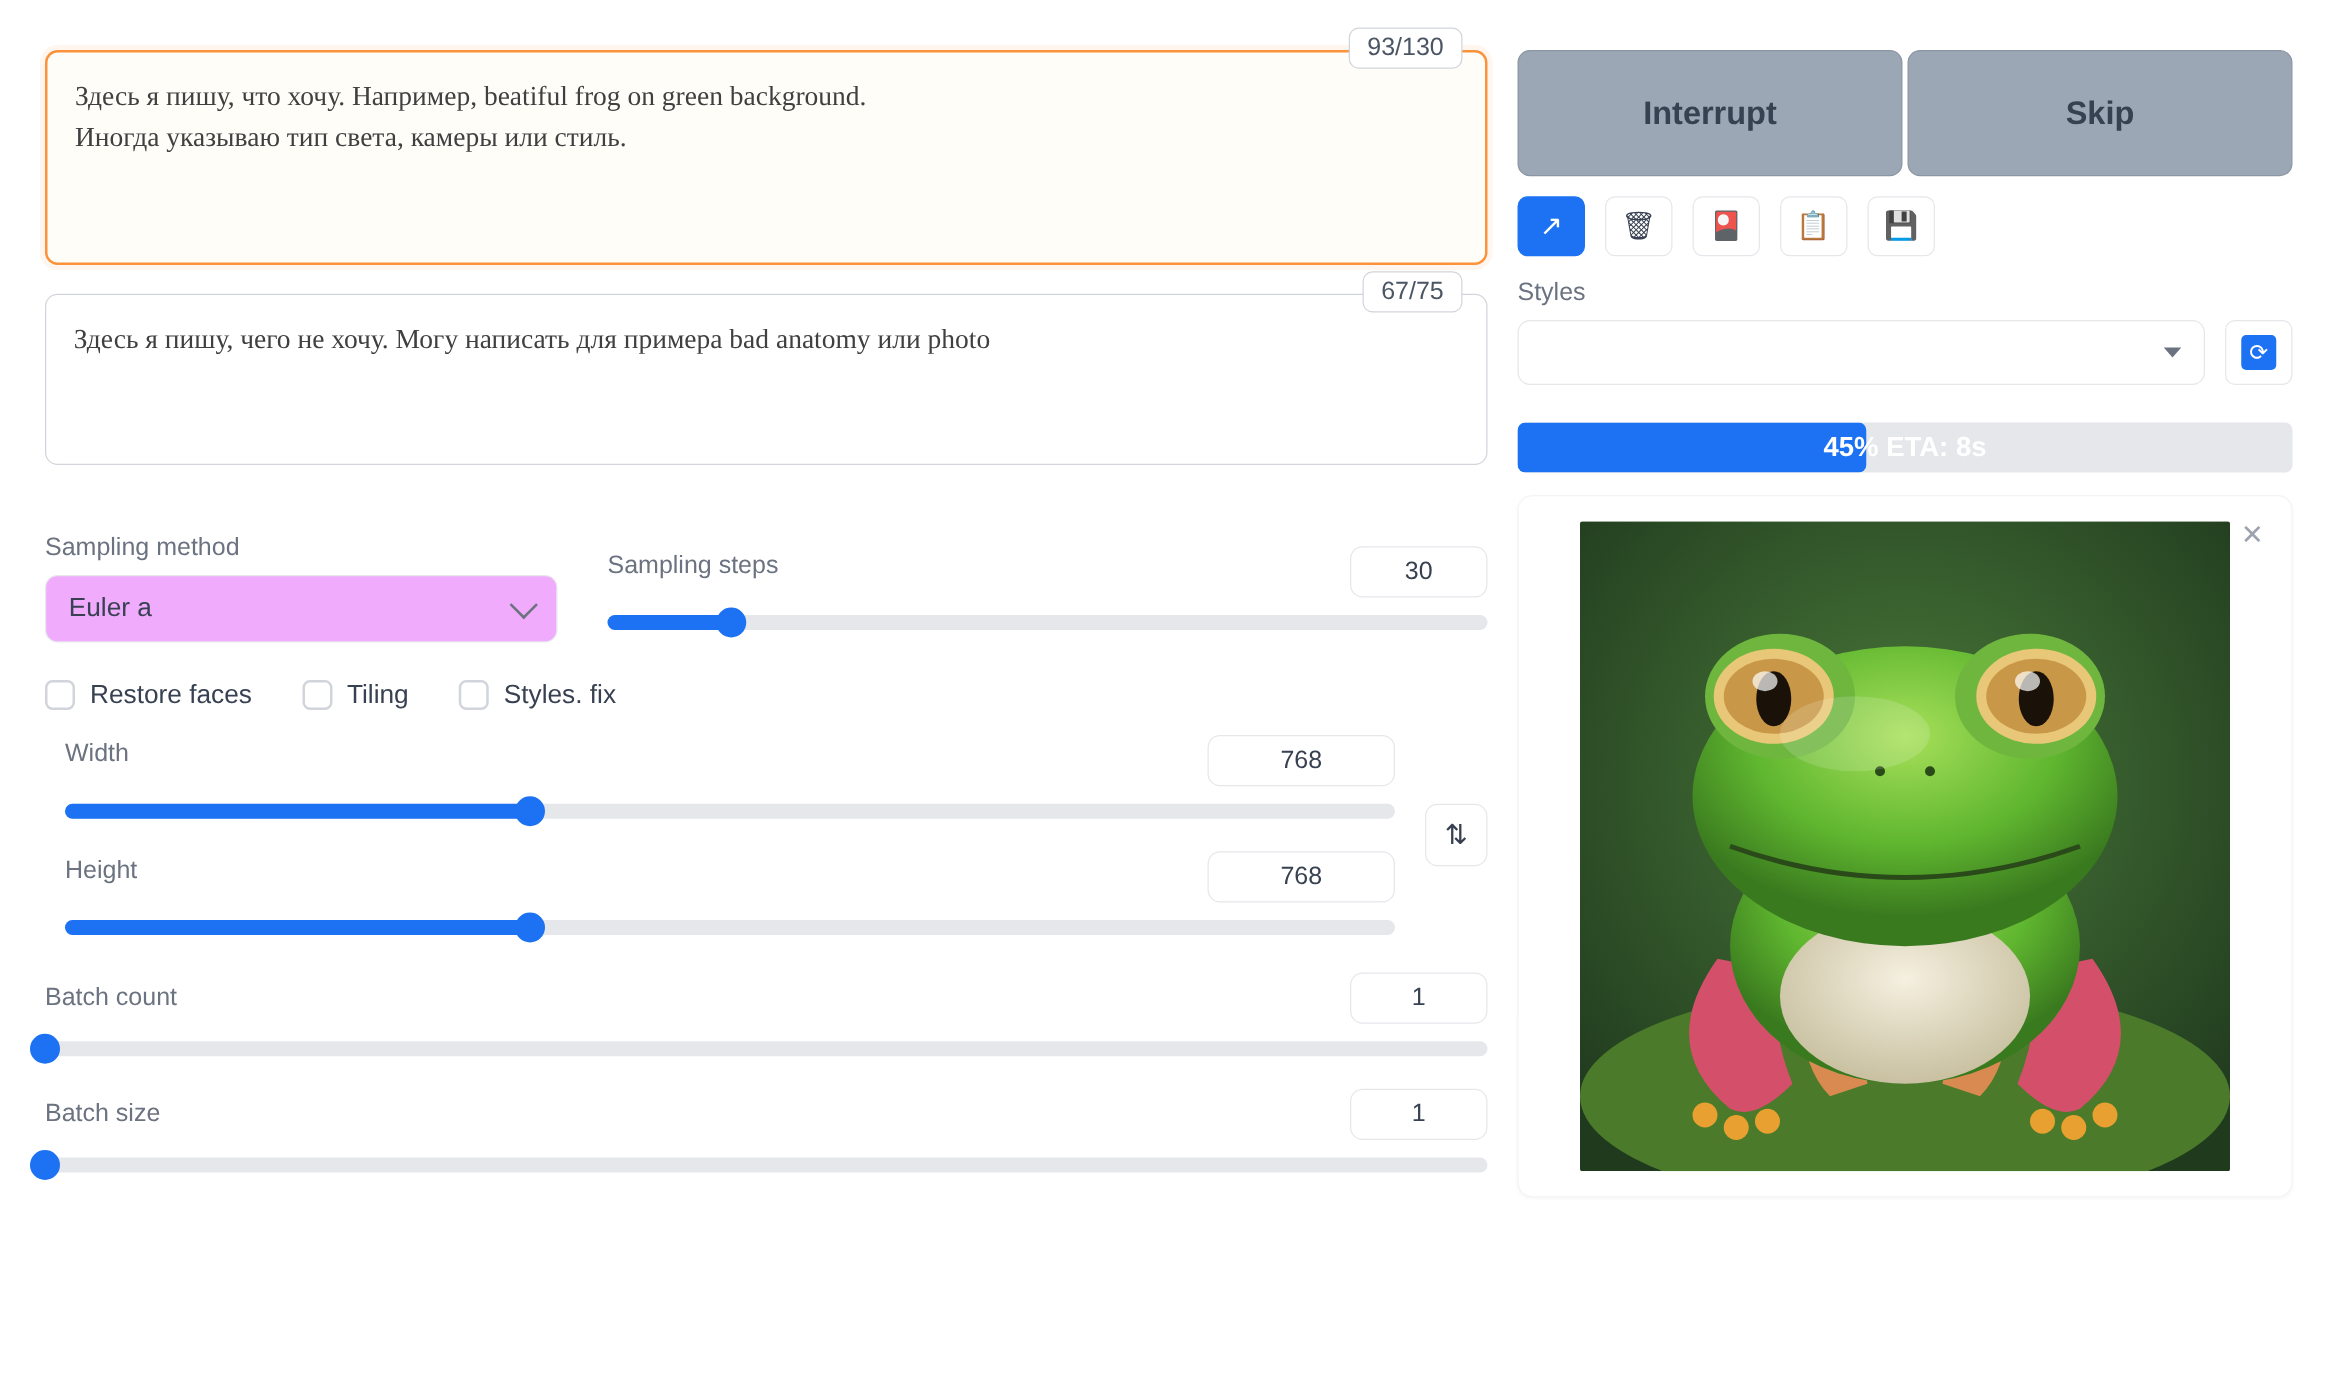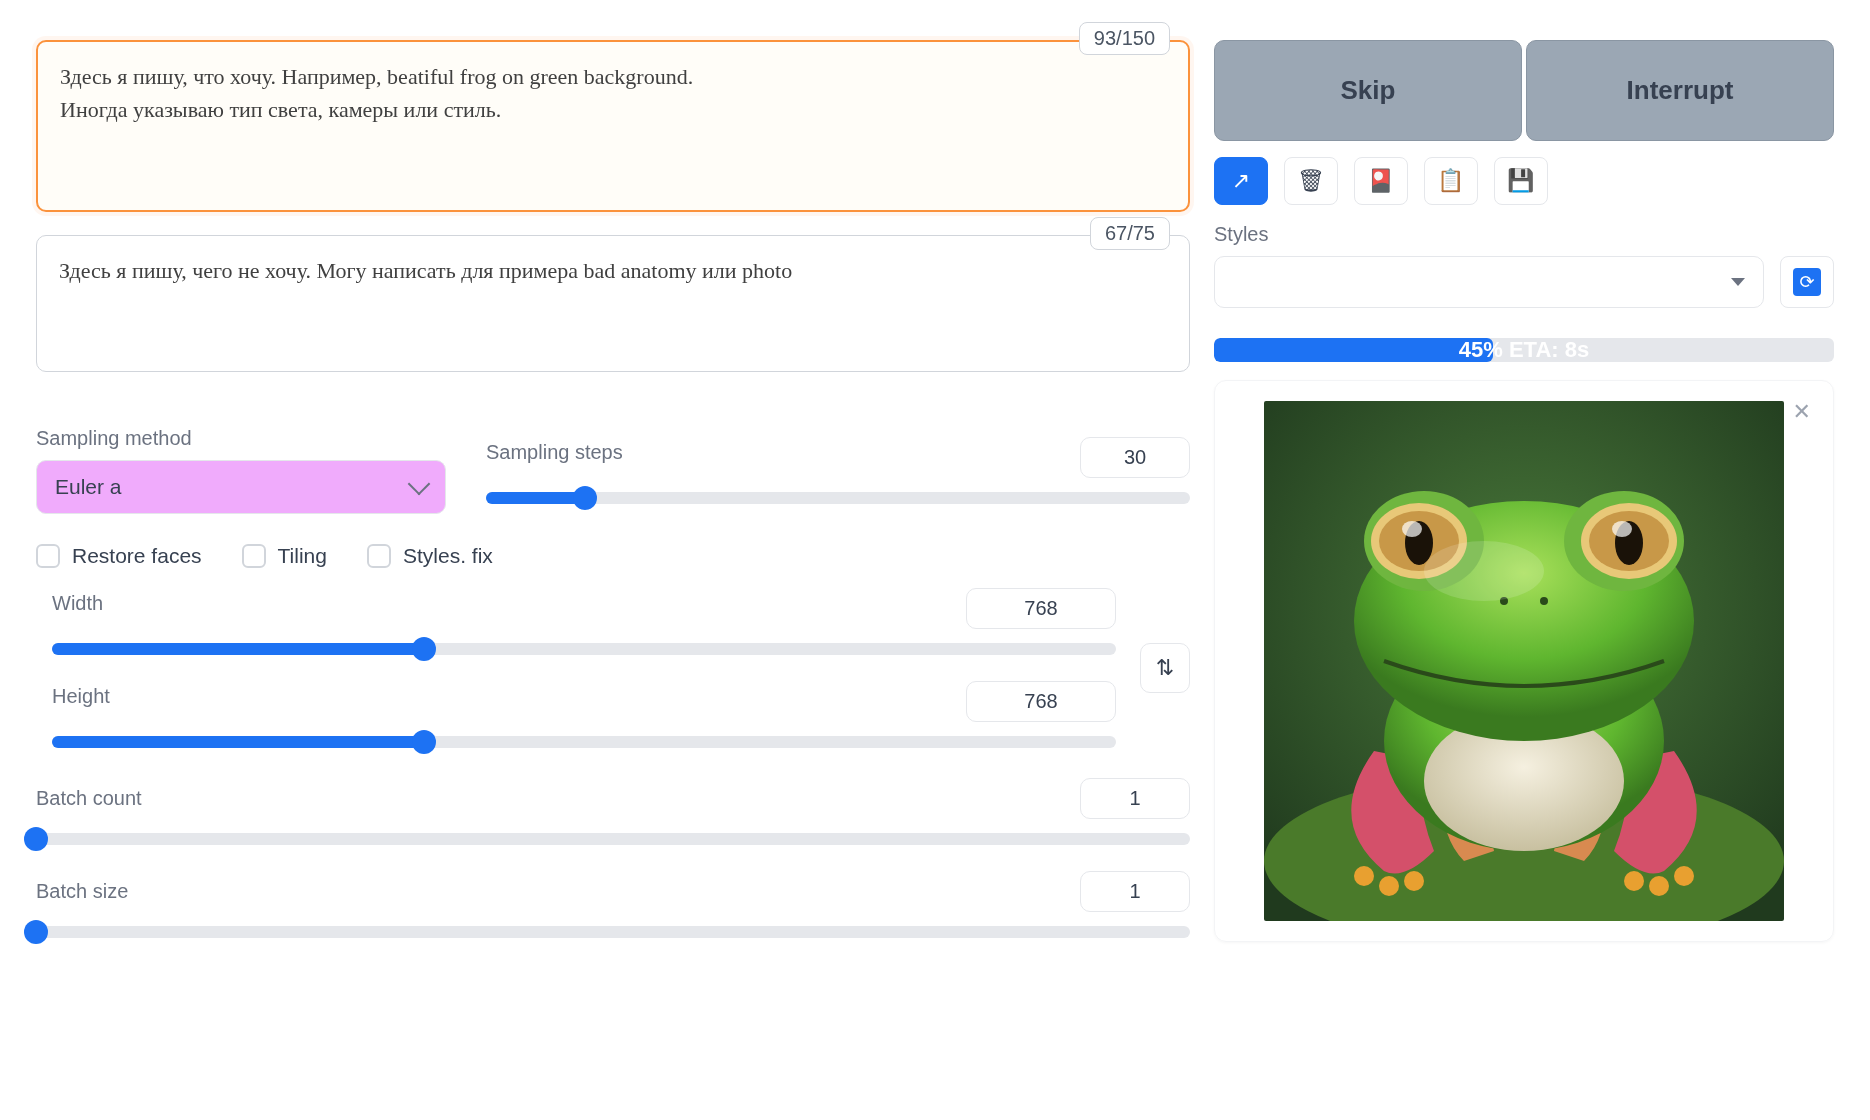--- a/index.html
+++ b/index.html
@@ -73,34 +73,34 @@
   }
   .icon-pressed { background: #1d72f3; color:#fff; border-color:#1d72f3;}
   .styles-sec { margin-bottom: 24px; display:flex; gap:16px; align-items:flex-end;}
   .styles-sec .field { flex:1; }
   .styles-select { border:1px solid #e5e7eb; border-radius:10px; padding: 14px 18px; display:flex; justify-content:flex-end; align-items:center; height:52px;}
   .tri { width:0; height:0; border-left:7px solid transparent; border-right:7px solid transparent; border-top:8px solid #6b7280;}
   .refresh-btn { width:54px; height:52px; border:1px solid #e5e7eb; border-radius:8px; display:flex; align-items:center; justify-content:center;}
   .refresh-inner { width:28px; height:28px; background:#1d72f3; border-radius:4px; display:flex; align-items:center; justify-content:center; color:#fff; font-size:18px;}
 
   .preview-area { margin-top: 30px; }
-  .progress-bar { background:#e5e7eb; border-radius:6px; height:24px; position:relative; overflow:hidden; margin-bottom:18px;}
+  .progress-bar { background:#e5e7eb; border-radius:6px; height:40px; position:relative; overflow:hidden; margin-bottom:18px;}
   .progress-fill { position:absolute; left:0; top:0; bottom:0; background:#1d72f3; border-radius:6px;}
   .progress-text { position:absolute; inset:0; display:flex; align-items:center; justify-content:center; color:#fff; font-weight:700; font-size:22px;}
   .preview-box { border:1px solid #f3f4f6; border-radius:12px; padding:20px; position:relative; min-height:560px; display:flex; justify-content:center; box-shadow: 0 1px 3px rgba(0,0,0,0.04);}
   .close-x { position:absolute; top:18px; right:22px; font-size:22px; color:#9ca3af; }
   .frog { width:520px; height:520px; border-radius:2px; overflow:hidden;}
 </style>
 </head>
 <body>
 
 <div class="app">
   <div class="left">
     <div class="prompt-wrap active">
-      <div class="token-count">93/150</div>
+      <div class="token-count">93/130</div>
       <textarea rows="4" style="">Здесь я пишу, что хочу. Например, beatiful frog on green background.
 Иногда указываю тип света, камеры или стиль.</textarea>
     </div>
     <div class="prompt-wrap">
       <div class="token-count">67/75</div>
       <textarea rows="3" style="">Здесь я пишу, чего не хочу. Могу написать для примера bad anatomy или photo</textarea>
     </div>
 
     <div class="settings">
       <div class="row">
@@ -186,22 +186,22 @@
             <div class="fill" style="width: 0%;"></div>
               <div class="thumb" style="left: 0%;"></div>
           </div>
         </div>
       </div>
     </div>
   </div>
 
   <div class="right">
     <div class="btn-row">
+      <div class="big-btn">Interrupt</div>
       <div class="big-btn">Skip</div>
-      <div class="big-btn">Interrupt</div>
     </div>
     <div class="icon-row">
       <div class="icon-btn icon-pressed">
           <span>↗</span>
         </div>
       <div class="icon-btn">
           <span>🗑</span>
         </div>
       <div class="icon-btn">
           <span>🎴</span>

